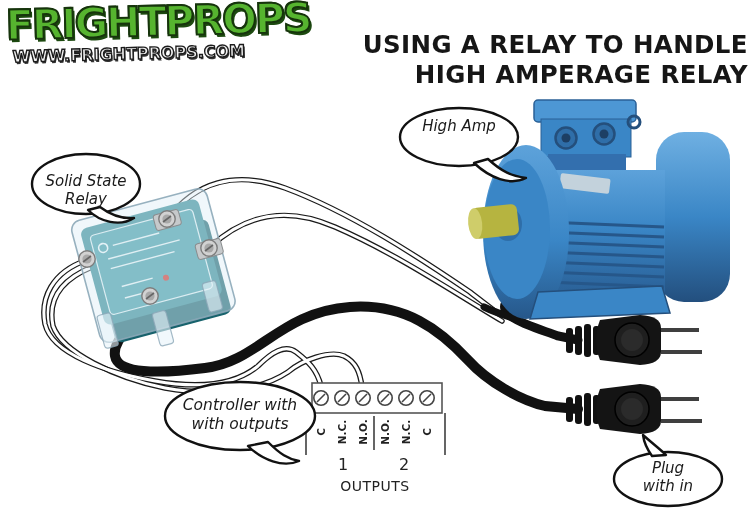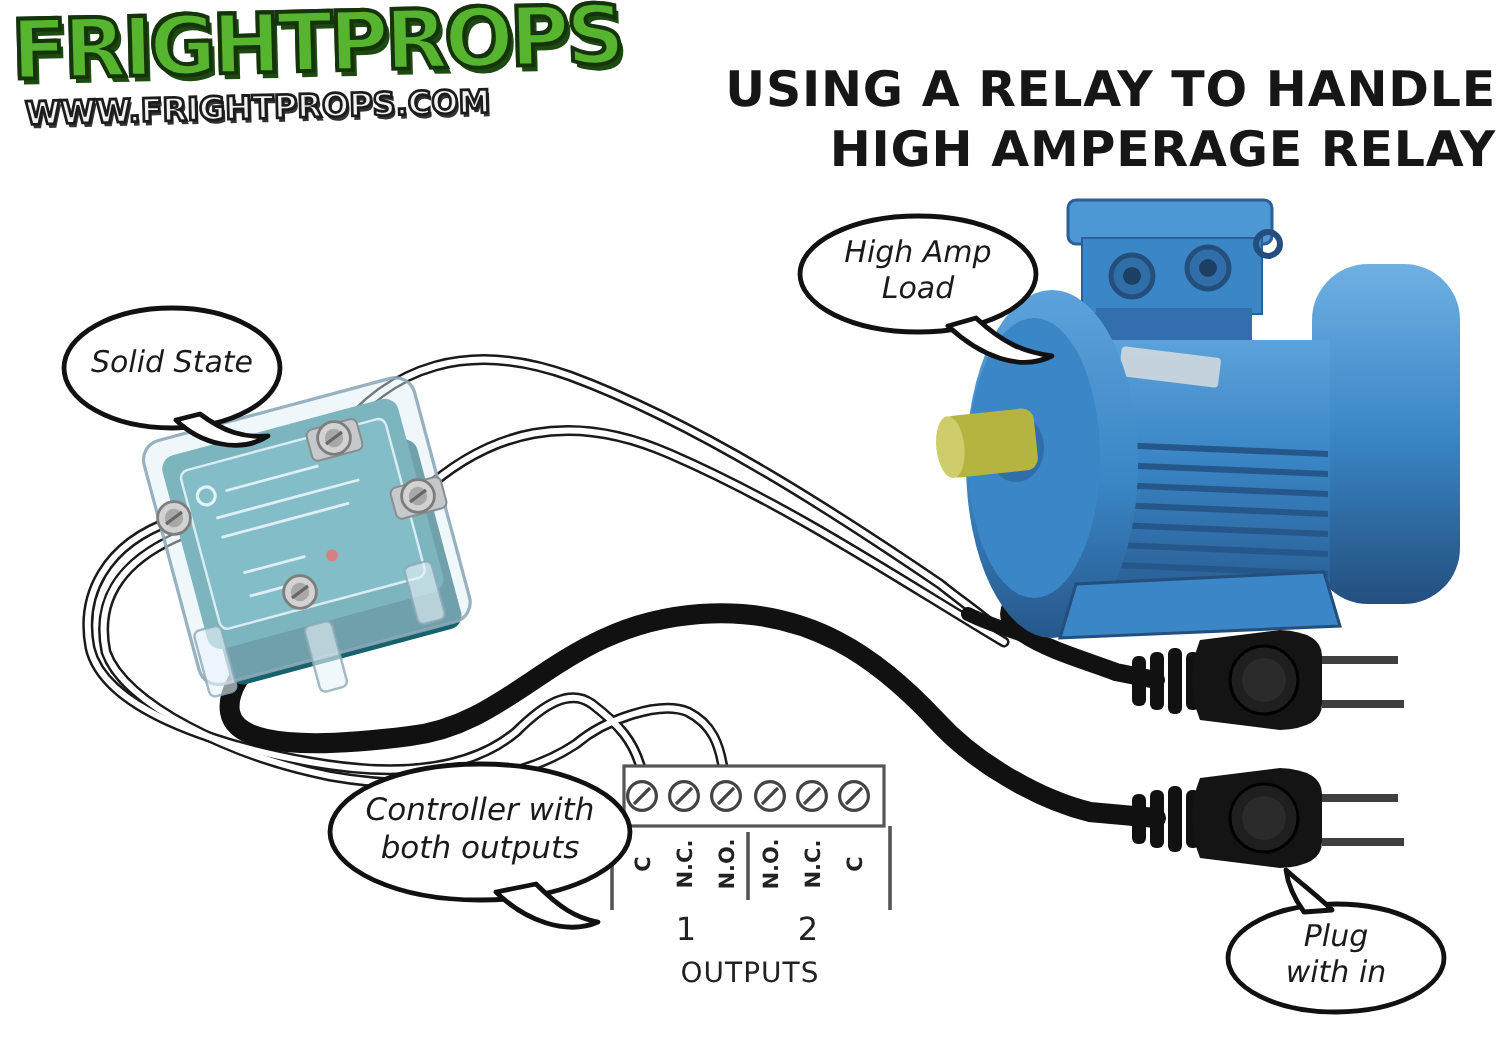--- a/index.html
+++ b/index.html
@@ -242,27 +242,27 @@
       <path d="M 488,159 C 502,172 512,176 526,178 C 510,186 490,178 474,163 Z"></path>
       <ellipse cx="240" cy="416" rx="75" ry="34"></ellipse>
       <path d="M 268,442 C 280,454 288,459 299,461 C 283,468 262,460 248,446 Z"></path>
       <ellipse cx="668" cy="479" rx="54" ry="27"></ellipse>
       <path d="M 652,456 C 647,449 644,443 643,435 C 652,443 660,449 666,455 Z"></path>
     </g>
   </svg>
 
   <div class="bubble-text bt-relay">
     <div>Solid State</div>
+    <div>Relay</div>
   </div>
   <div class="bubble-text bt-load">
     <div>High Amp</div>
-    <div>Load</div>
   </div>
   <div class="bubble-text bt-controller">
     <div>Controller with</div>
-    <div>both outputs</div>
+    <div>with outputs</div>
   </div>
   <div class="bubble-text bt-plug">
     <div>Plug</div>
     <div>with in</div>
   </div>
 
 </div>
 
 </body></html>

